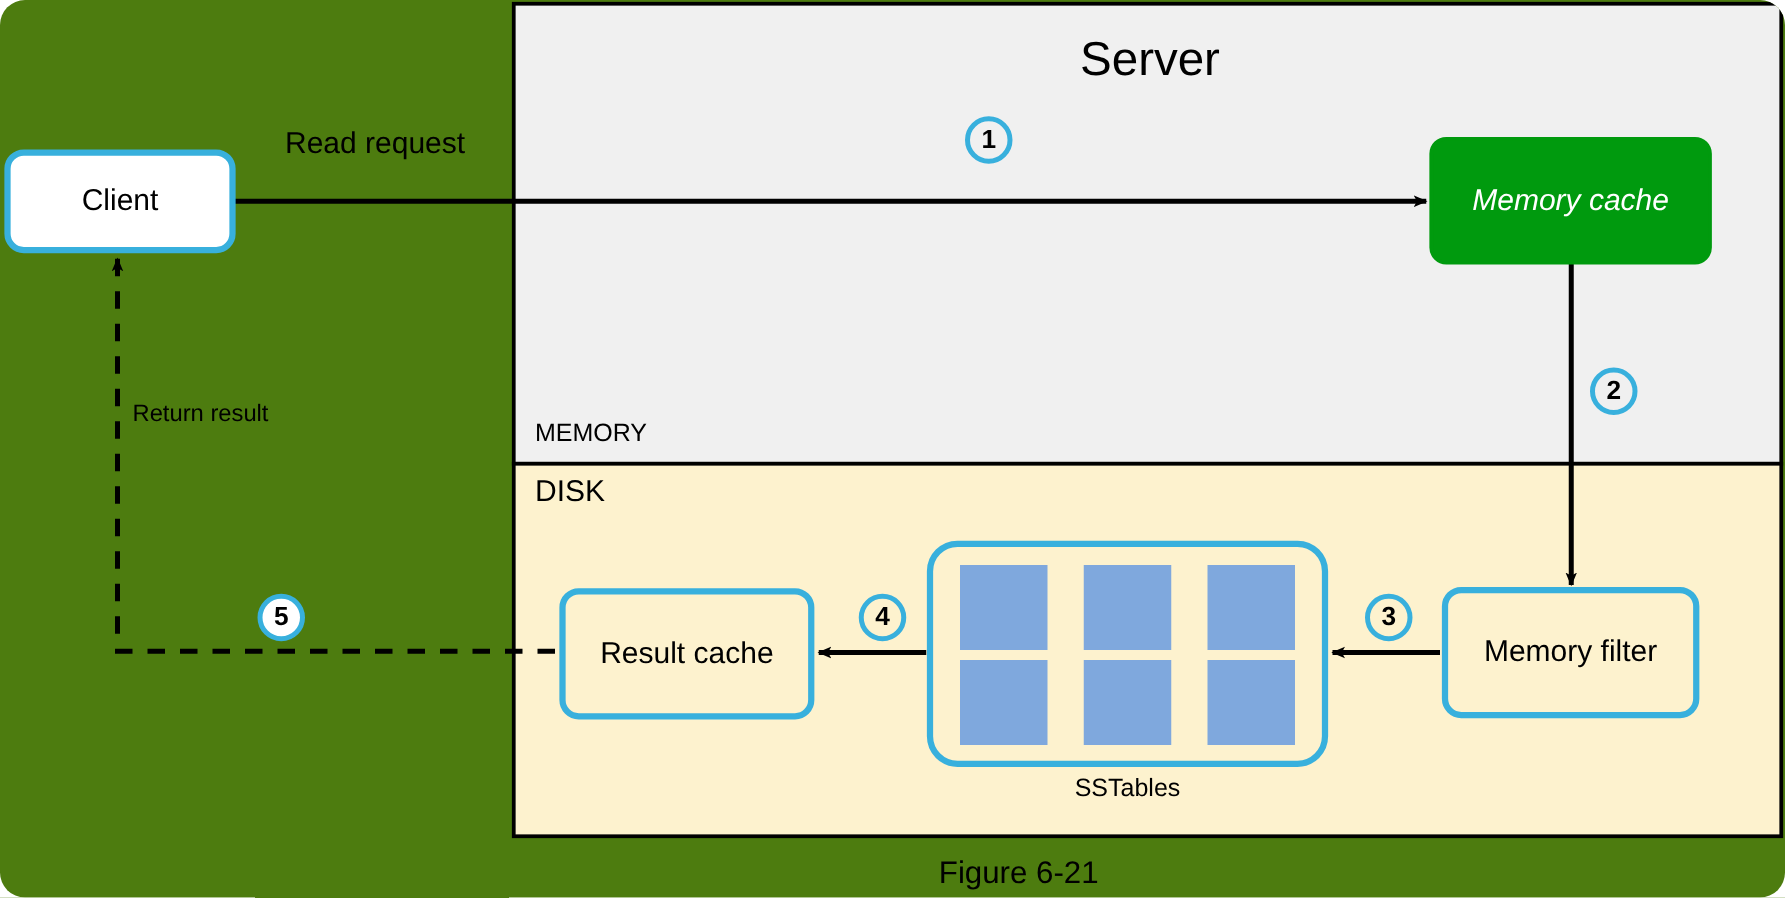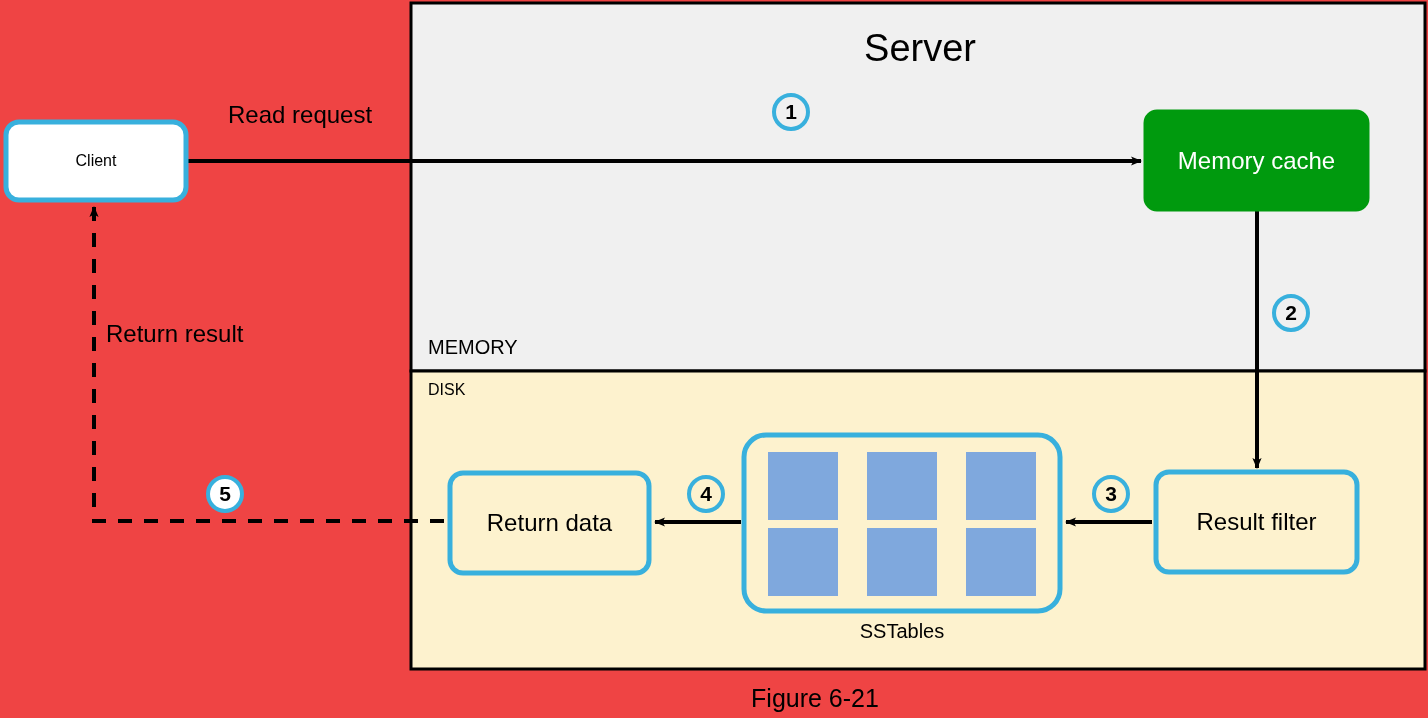--- a/index.html
+++ b/index.html
@@ -5,22 +5,23 @@
   html, body {
     margin: 0;
     padding: 0;
     background: #ffffff;
     font-family: "Liberation Sans", sans-serif;
   }
   #stage {
     position: relative;
     width: 1428px;
     height: 718px;
-    background: #ef4444;
+    background: #4d7c0f;
     overflow: hidden;
+    border-radius: 20px;
   }
   #stage svg.layer {
     position: absolute;
     left: 0;
     top: 0;
     width: 1428px;
     height: 718px;
   }
   .lbl {
     position: absolute;
@@ -97,35 +98,35 @@
     <circle cx="1291" cy="313" r="17" fill="#f0f0f0" stroke="#38b0dd" stroke-width="4"></circle>
     <circle cx="1111" cy="494" r="17" fill="#fdf2ce" stroke="#38b0dd" stroke-width="4"></circle>
     <circle cx="706" cy="494" r="17" fill="#fdf2ce" stroke="#38b0dd" stroke-width="4"></circle>
     <circle cx="225" cy="494" r="17" fill="#ffffff" stroke="#38b0dd" stroke-width="4"></circle>
   </svg>
 
   <div class="box-label" style="left:770px; top:22px; width:300px; height:52px; font-size:38px;">Server</div>
 
   <div class="lbl" style="left:428px; top:337px; font-size:20px;">MEMORY</div>
 
-  <div class="lbl" style="left:428px; top:382px; font-size:16px;text-align:center;">DISK</div>
+  <div class="lbl" style="left:428px; top:382px; font-size:24px;text-align:center;">DISK</div>
 
-  <div class="box-label" style="left:6px; top:122px; width:180px; height:78px; font-size:16px;">Client</div>
+  <div class="box-label" style="left:6px; top:122px; width:180px; height:78px; font-size:24px;">Client</div>
 
-  <div class="box-label" style="left:1145px; top:111px; width:223px; height:99px; font-size:24px; color:#ffffff;">Memory cache</div>
+  <div class="box-label" style="left:1145px; top:111px; width:223px; height:99px; font-size:24px; color:#ffffff;font-style:italic;">Memory cache</div>
 
-  <div class="box-label" style="left:1156px; top:472px; width:201px; height:100px; font-size:24px;">Result filter</div>
+  <div class="box-label" style="left:1156px; top:472px; width:201px; height:100px; font-size:24px;">Memory filter</div>
 
-  <div class="box-label" style="left:450px; top:473px; width:199px; height:100px; font-size:24px;">Return data</div>
+  <div class="box-label" style="left:450px; top:473px; width:199px; height:100px; font-size:24px;">Result cache</div>
 
   <div class="box-label" style="left:744px; top:615px; width:316px; height:32px; font-size:20px;">SSTables</div>
 
   <div class="lbl" style="left:228px; top:103px; font-size:24px;">Read request</div>
 
-  <div class="lbl" style="left:106px; top:322px; font-size:24px;">Return result</div>
+  <div class="lbl" style="left:106px; top:322px; font-size:19px;">Return result</div>
 
   <div class="num-label" style="left:774px; top:95px; width:34px; height:34px;">1</div>
   <div class="num-label" style="left:1274px; top:296px; width:34px; height:34px;">2</div>
   <div class="num-label" style="left:1094px; top:477px; width:34px; height:34px;">3</div>
   <div class="num-label" style="left:689px; top:477px; width:34px; height:34px;">4</div>
   <div class="num-label" style="left:208px; top:477px; width:34px; height:34px;">5</div>
 
   <div class="box-label" style="left:665px; top:682px; width:300px; height:32px; font-size:25px;">Figure 6-21</div>
 
 </div>

